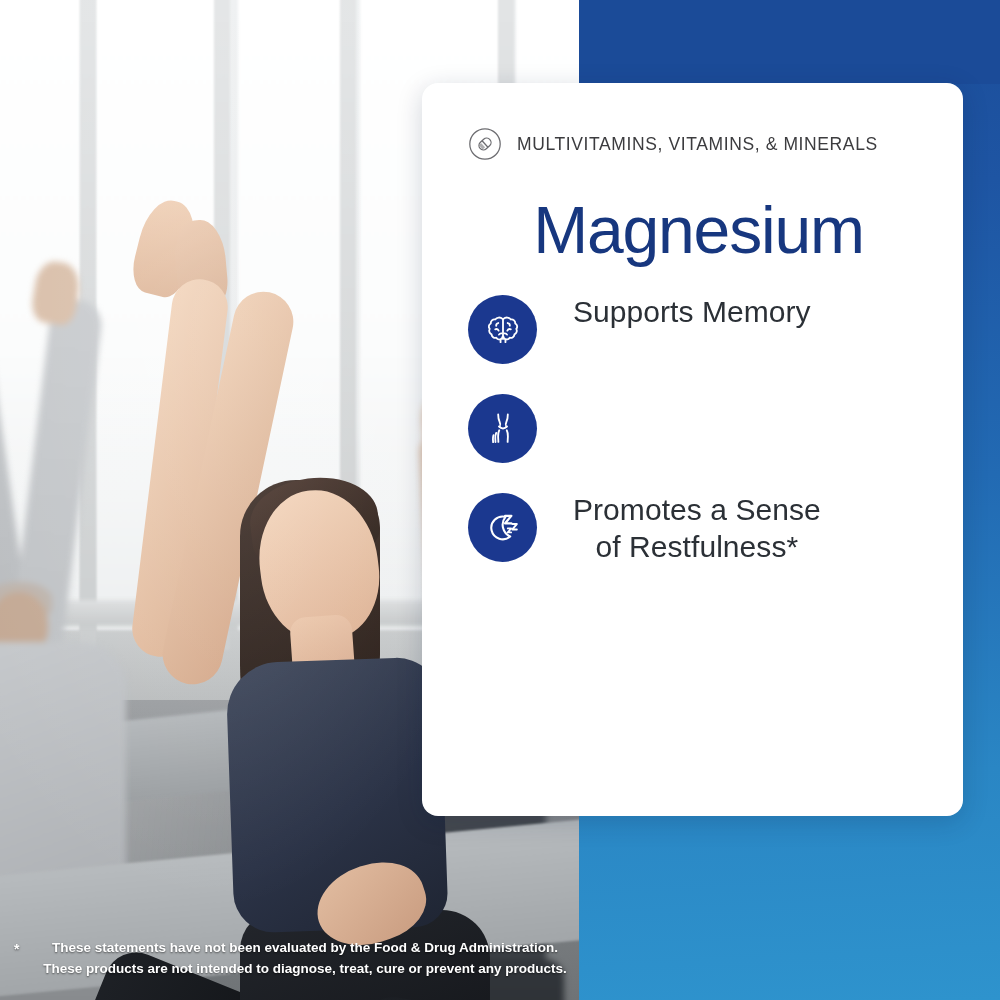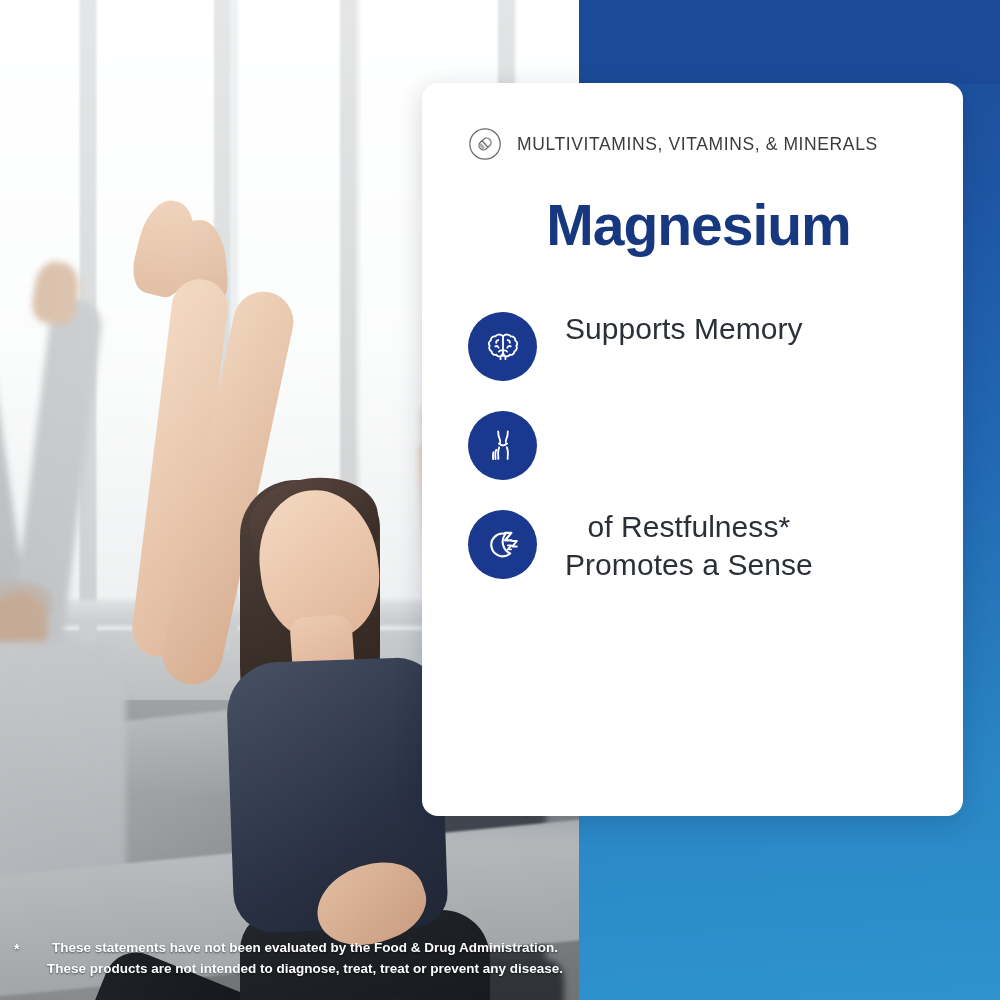--- a/index.html
+++ b/index.html
@@ -246,32 +246,32 @@
   .cat-label {
     font-size:17.5px;
     letter-spacing:.035em;
     color:#3c3c3f;
     font-weight:400;
     white-space:nowrap;
   }
 
   
   .title {
-    font-size:57px;
+    font-size:66px;
     line-height:1.07;
-    font-weight:700;
+    font-weight:400;
     color:#17377f;
     letter-spacing:-0.018em;
-    margin-bottom:52px;
+    margin-bottom:25px;
   }
   .title .ln { display:block; }
 
   
   .benefits { display:flex; flex-direction:column; gap:26px; }
-  .benefit { display:flex; align-items:flex-start; gap:28px; }
+  .benefit { display:flex; align-items:flex-start; gap:36px; }
   .b-badge {
     flex:0 0 69px;
     width:69px; height:69px;
     border-radius:50%;
     background:#1b388f;
     display:flex; align-items:center; justify-content:center;
     margin-top:4px;
   }
   .b-text {
     font-size:30px;
@@ -431,27 +431,27 @@
           <svg viewBox="0 0 48 48" width="42" height="42" aria-hidden="true">
             <path d="M26.8 12.4a13 13 0 1 0 5.4 22.4A14.6 14.6 0 0 1 26.8 12.4z" fill="none" stroke="#ffffff" stroke-width="2.4" stroke-linecap="round" stroke-linejoin="round"></path>
             <g fill="none" stroke="#ffffff" stroke-linecap="round" stroke-linejoin="round">
               <path d="M26.4 11.2h7.2l-7.2 8.6h7.2" stroke-width="2.5"></path>
               <path d="M34.6 20.6h5.2l-5.2 6.2h5.2" stroke-width="2.2"></path>
               <path d="M29.4 25.6h3.9l-3.9 4.6h3.9" stroke-width="2"></path>
             </g>
           </svg>
         </span>
         <span class="b-text">
+          <span class="ln">Promotes a Sense</span>
           <span class="ln">of Restfulness*</span>
-          <span class="ln">Promotes a Sense</span>
         </span>
       </div>
 
     </div>
   </div>
 
   <div class="disclaimer">
     <span class="star">*</span>
     <span class="dl">These statements have not been evaluated by the Food &amp; Drug Administration.</span>
-    <span class="dl">These products are not intended to diagnose, treat, treat or prevent any disease.</span>
+    <span class="dl">These products are not intended to diagnose, treat, cure or prevent any products.</span>
   </div>
 
 </div>
 
 </body></html>

